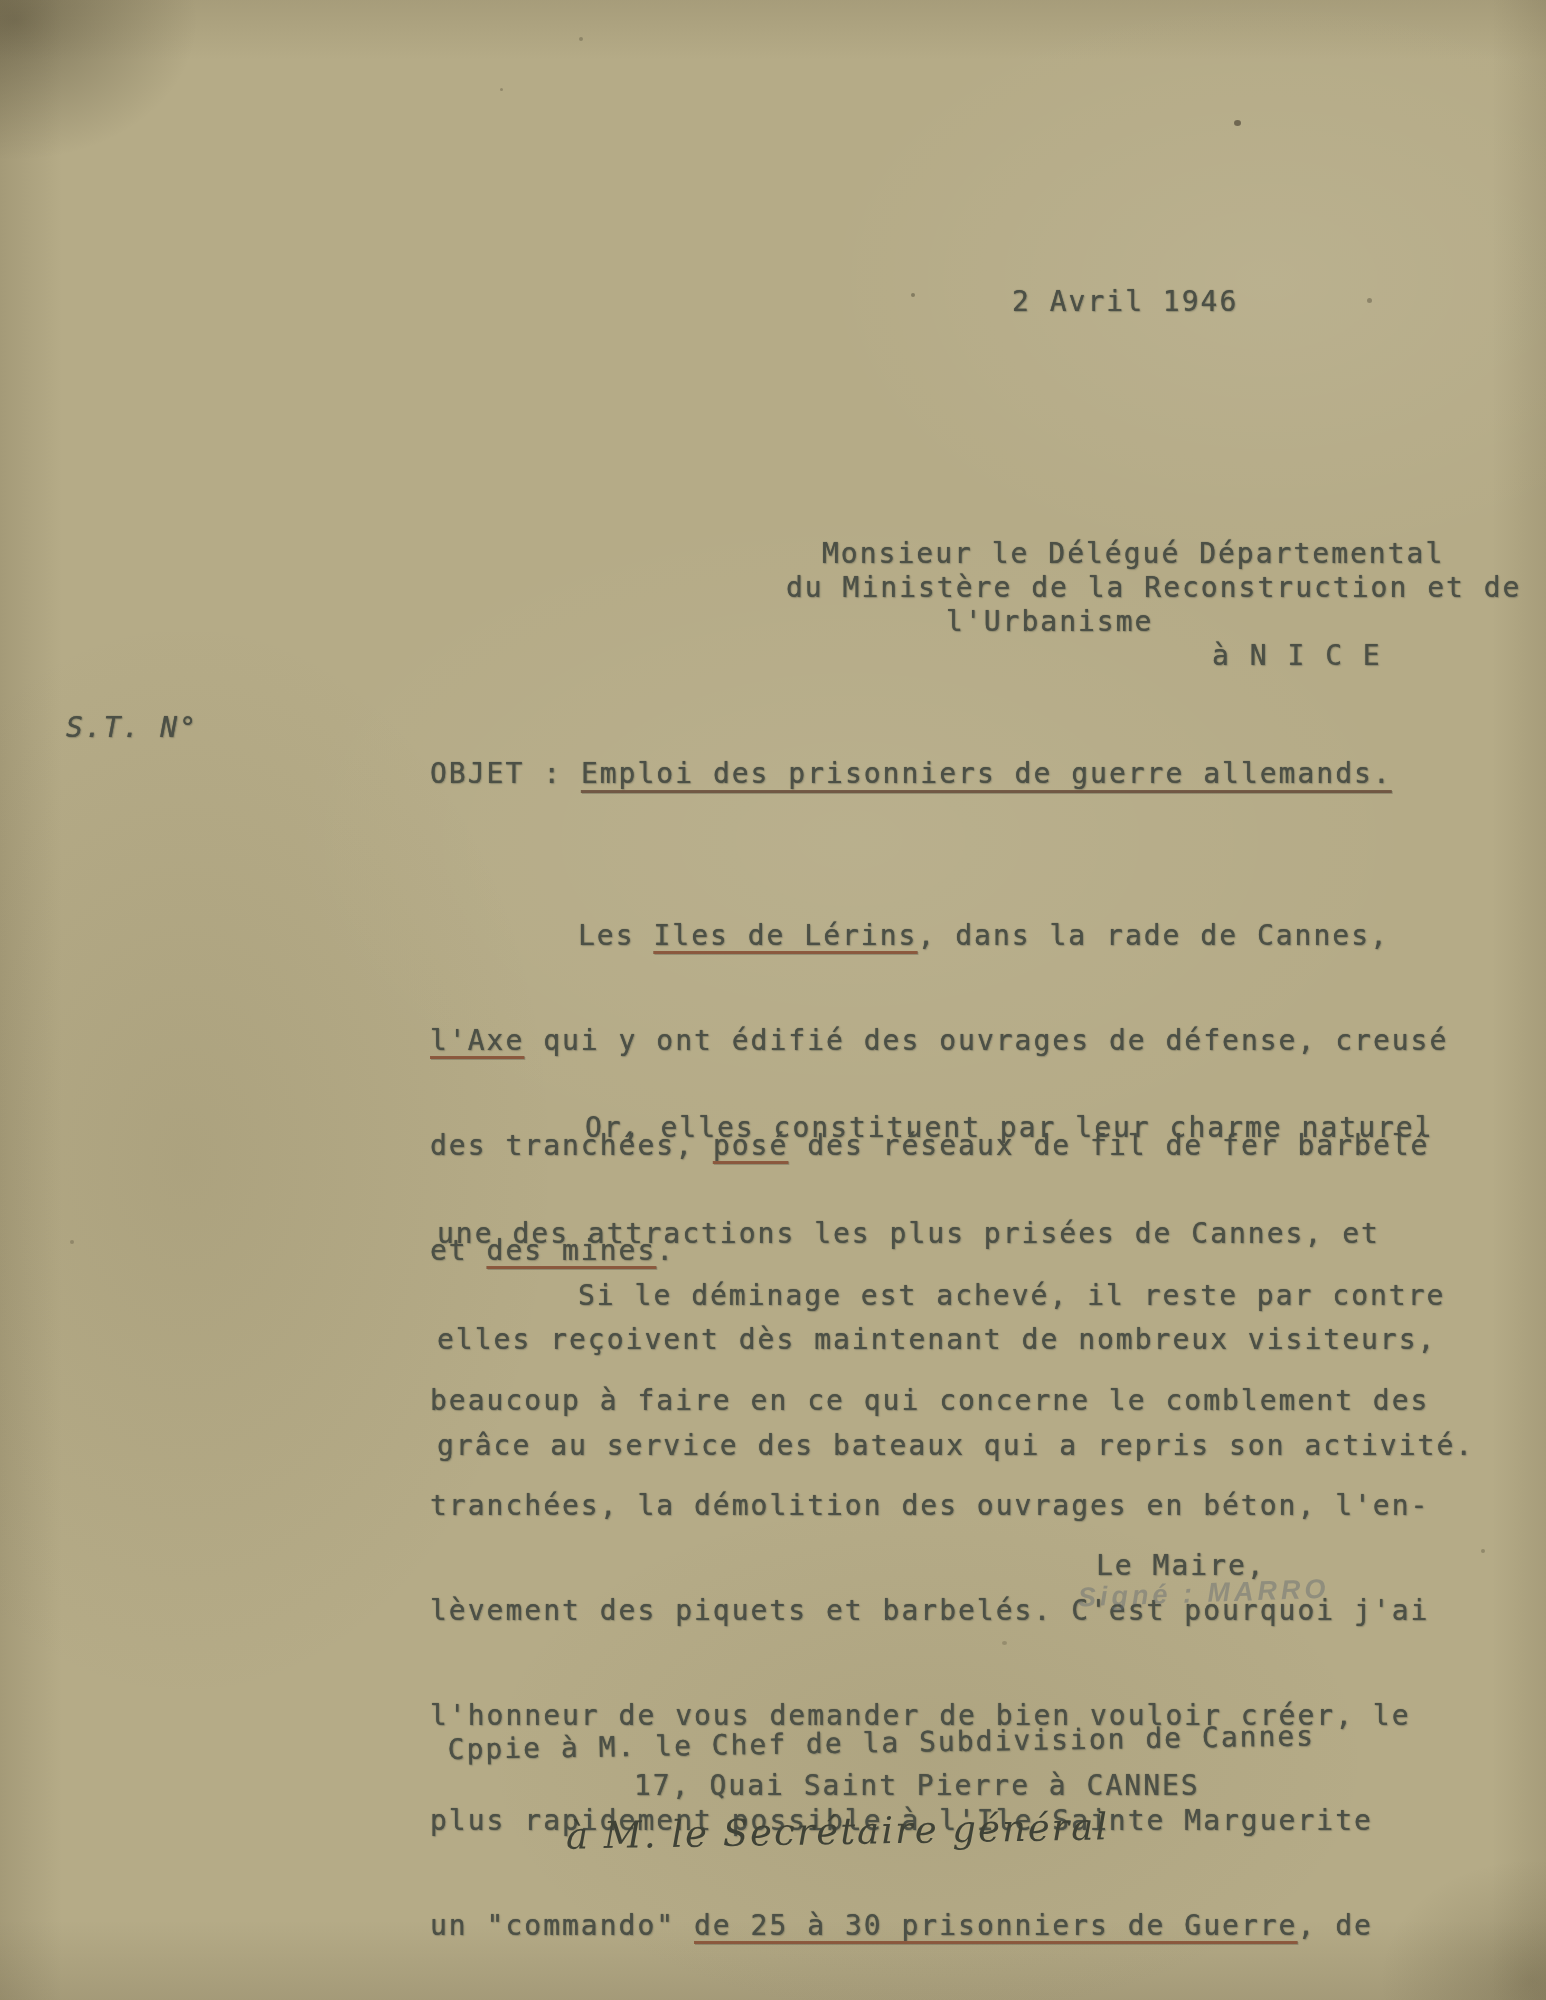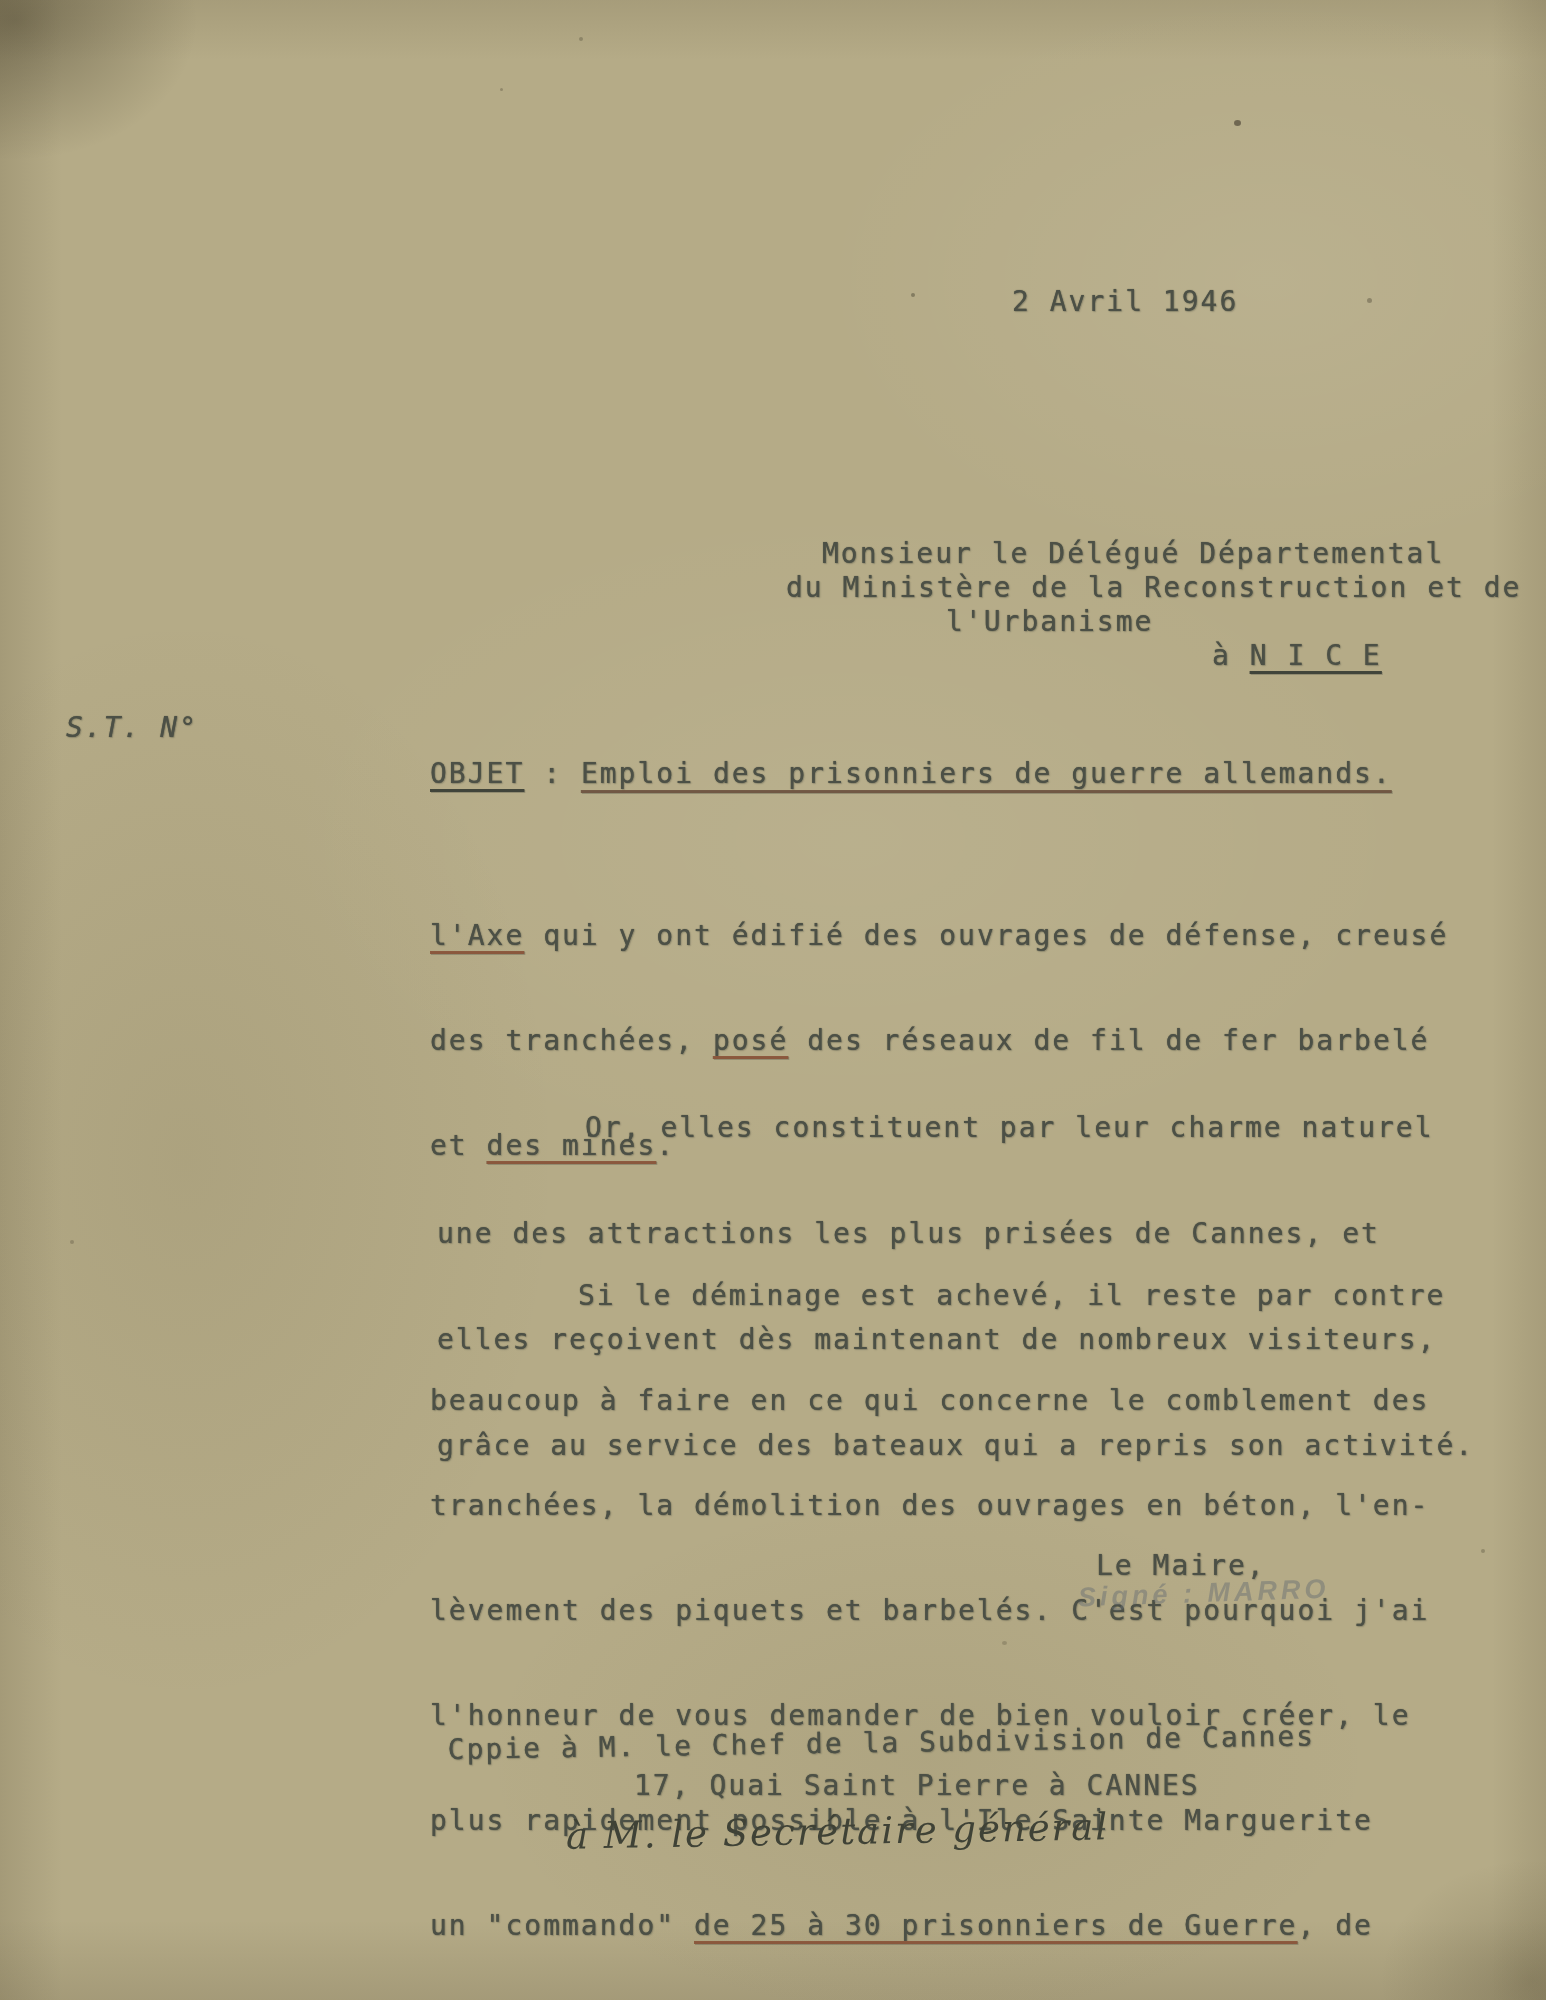--- a/index.html
+++ b/index.html
@@ -25,21 +25,20 @@
     font-family:"DejaVu Sans Mono",monospace;
     font-size:28px;letter-spacing:2px;line-height:35px;
     color:#4c5046;
     text-shadow:0 0 1px rgba(66,70,60,.85), 1px 1px 1.4px rgba(66,70,60,.30);
     white-space:pre;
   }
   .para .line{height:35px;}
   .p2 .line{height:36px;}
   .indent{text-indent:148px;}
   .u-ink{
-    text-decoration:underline;
     text-decoration-color:rgba(62,66,56,.85);
     text-decoration-thickness:3px;
     text-underline-offset:6px;
   }
   .u-red{
     text-decoration:underline;
     text-decoration-color:rgba(187,94,57,.55);
     text-decoration-thickness:3px;
     text-underline-offset:6px;
   }
@@ -89,20 +88,21 @@
   <div class="typed" style="left:822px;top:536px;">Monsieur le Délégué Départemental</div>
   <div class="typed" style="left:786px;top:570px;">du Ministère de la Reconstruction et de</div>
   <div class="typed" style="left:946px;top:604px;">l'Urbanisme</div>
   <div class="typed" style="left:1212px;top:638px;"><span>à </span><span class="u-ink">N I C E</span></div>
 
   <div class="typed" style="left:66px;top:710px;font-style:italic;">S.T. N°</div>
 
   <div class="typed" style="left:430px;top:756px;"><span class="u-ink">OBJET</span><span> : </span><span class="u-red-faint">Emploi des prisonniers de guerre allemands.</span></div>
 
   <div class="typed para" style="left:430px;top:848px;">
+    <div class="line indent"><span>Les </span><span class="u-red">Iles de Lérins</span><span>, dans la rade de Cannes,</span></div>
     <div class="line"><span class="u-red">l'Axe</span><span> qui y ont édifié des ouvrages de défense, creusé</span></div>
     <div class="line"><span>des tranchées, </span><span class="u-red">posé</span><span> des réseaux de fil de fer barbelé</span></div>
     <div class="line"><span>et </span><span class="u-red">des mines</span><span>.</span></div>
   </div>
 
   <div class="typed para p2" style="left:437px;top:1040px;">
     <div class="line indent"><span>Or, elles constituent par leur charme naturel</span></div>
     <div class="line"><span>une des attractions les plus prisées de Cannes, et</span></div>
     <div class="line"><span>elles reçoivent dès maintenant de nombreux visiteurs,</span></div>
     <div class="line"><span>grâce au service des bateaux qui a repris son activité.</span></div>

